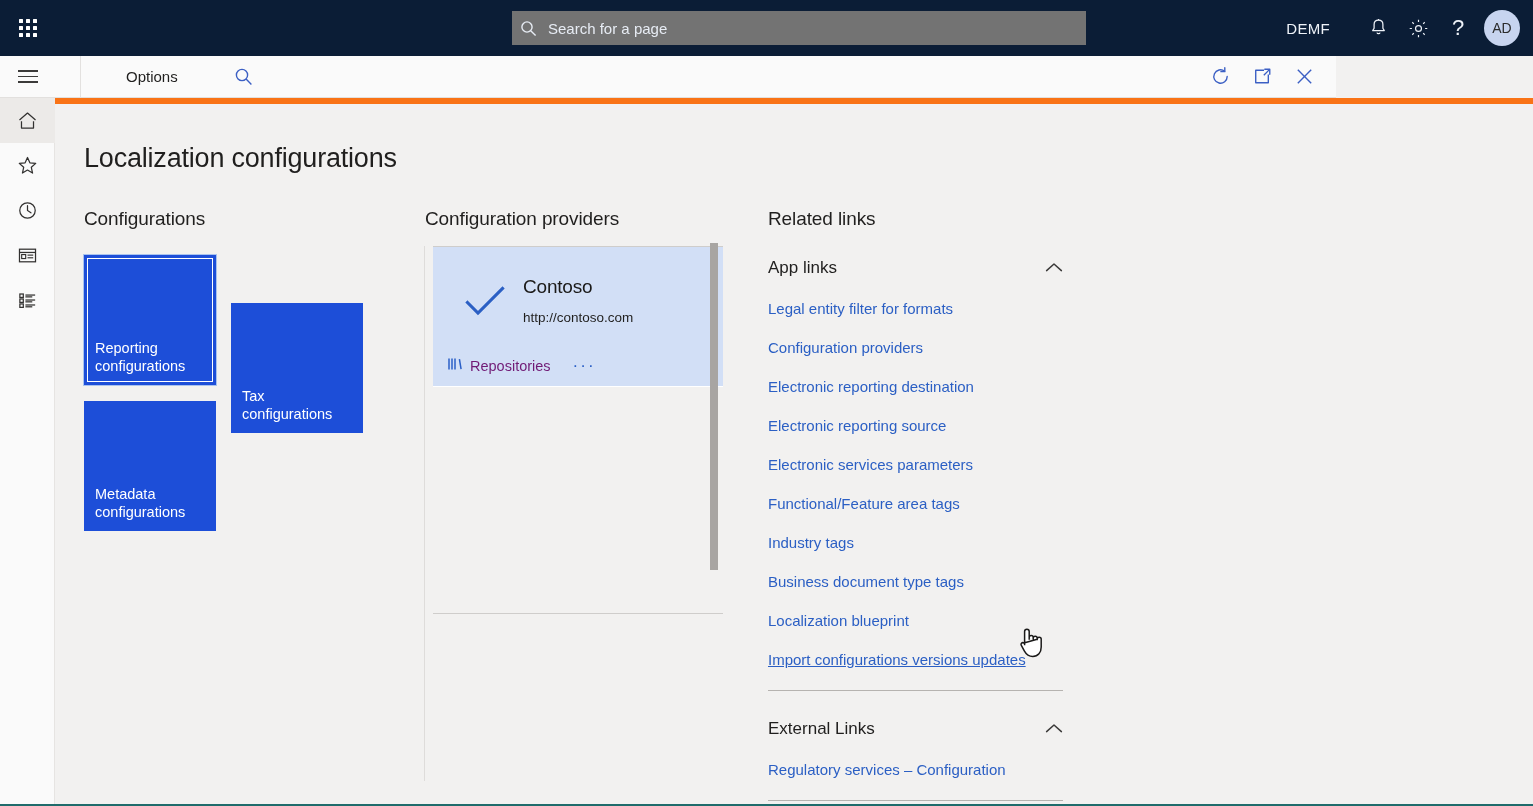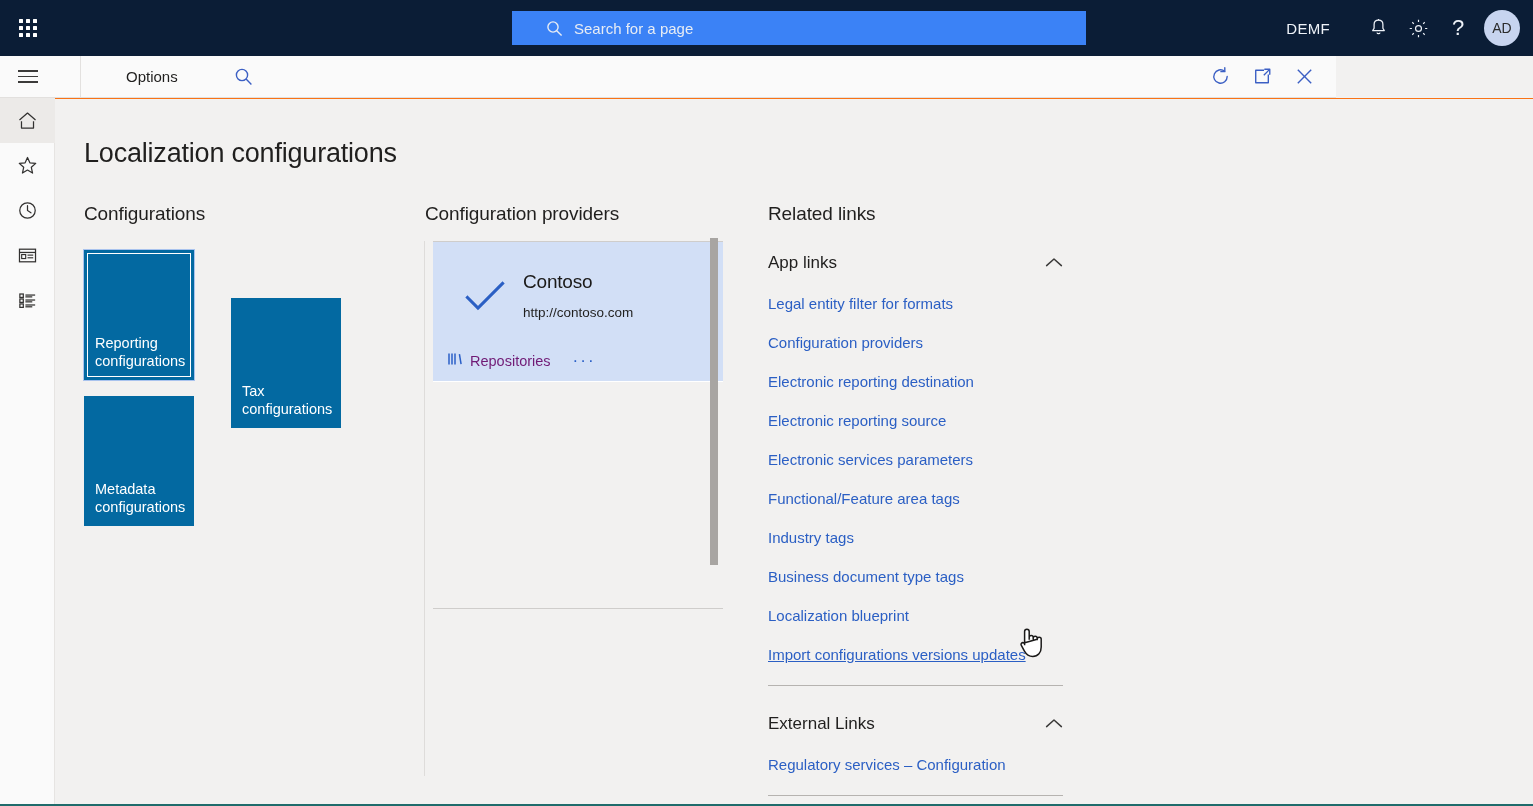--- a/index.html
+++ b/index.html
@@ -21,21 +21,21 @@
     cursor:pointer;
   }
   .waffle-grid { display:grid; grid-template-columns:repeat(3,4px); grid-gap:3px; }
   .waffle-grid i { width:4px; height:4px; background:#ffffff; border-radius:0.5px; display:block; }
   .app-title {
     color:#ffffff; font-size:19px; font-weight:bold; letter-spacing:-0.1px;
     margin-left:11px; white-space:nowrap;
   }
   .search-wrap {
     position:absolute; left:512px; top:11px; width:574px; height:34px;
-    background:#3b82f6; display:flex; align-items:center; padding-left:34px; cursor:text;
+    background:#737373; display:flex; align-items:center; padding-left:8px; cursor:text;
   }
   .search-wrap .mag { margin-right:11px; display:flex; }
   .search-text { color:#e7ecf4; font-size:15px; }
   .topright { position:absolute; right:0; top:0; height:56px; display:flex; align-items:center; }
   .demf { color:#eef2f8; font-size:15px; margin-right:28px; letter-spacing:0.3px; cursor:pointer; }
   .tr-icon { width:40px; height:40px; display:flex; align-items:center; justify-content:center; cursor:pointer; }
   .qmark { color:#eef2f8; font-size:22px; line-height:1; font-weight:400; }
   .avatar {
     width:36px; height:36px; border-radius:50%; background:#c7d4ef;
     display:flex; align-items:center; justify-content:center;
@@ -67,35 +67,35 @@
     background:#fafafa; border-right:1px solid #e6e4e2;
   }
   .rail-item {
     width:55px; height:45px; display:flex; align-items:center; justify-content:center; cursor:pointer;
   }
   .rail-item.active { background:#eceae8; }
 
   
   .content {
     position:absolute; left:55px; top:98px; width:1478px; height:706px;
-    background:#f2f1f0; border-top:1px solid #f97316;
+    background:#f2f1f0; border-top:6px solid #f97316;
   }
   .page-title {
     position:absolute; left:29px; top:39px; font-size:27px; color:#201f1e; letter-spacing:-0.2px;
   }
 
   .col-head {
     font-size:19px; color:#201f1e; letter-spacing:-0.1px;
   }
 
   
   .col-configs { position:absolute; left:29px; top:104px; width:340px; }
   .tiles { position:relative; margin-top:25px; }
   .tile {
-    position:absolute; width:110px; height:130px; background:#0369a1;
+    position:absolute; width:132px; height:130px; background:#1d4ed8;
     color:#ffffff; cursor:pointer; overflow:hidden;
   }
   .tile .tlabel {
     position:absolute; left:11px; bottom:10px; right:9px;
     font-size:14.5px; line-height:18px; color:#ffffff;
   }
   .tile.selected { outline:1px solid #a9c3ee; }
   .tile.selected .inner-focus {
     position:absolute; left:3px; top:3px; right:3px; bottom:3px;
     border:1px solid #ffffff; pointer-events:none;

